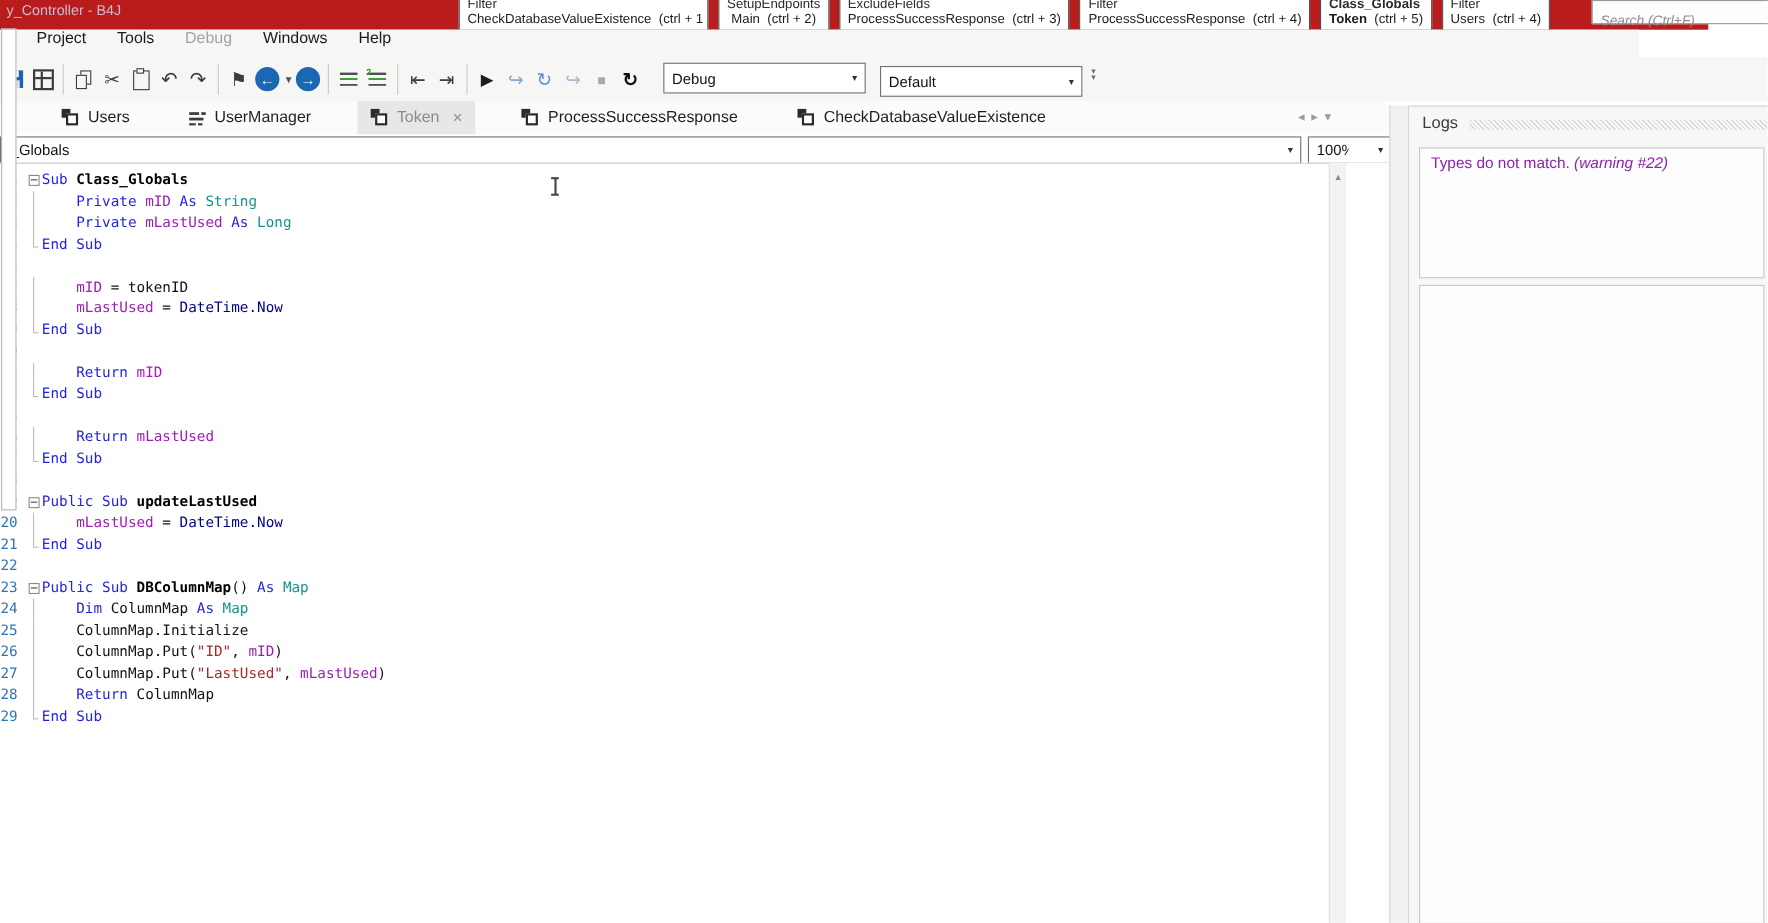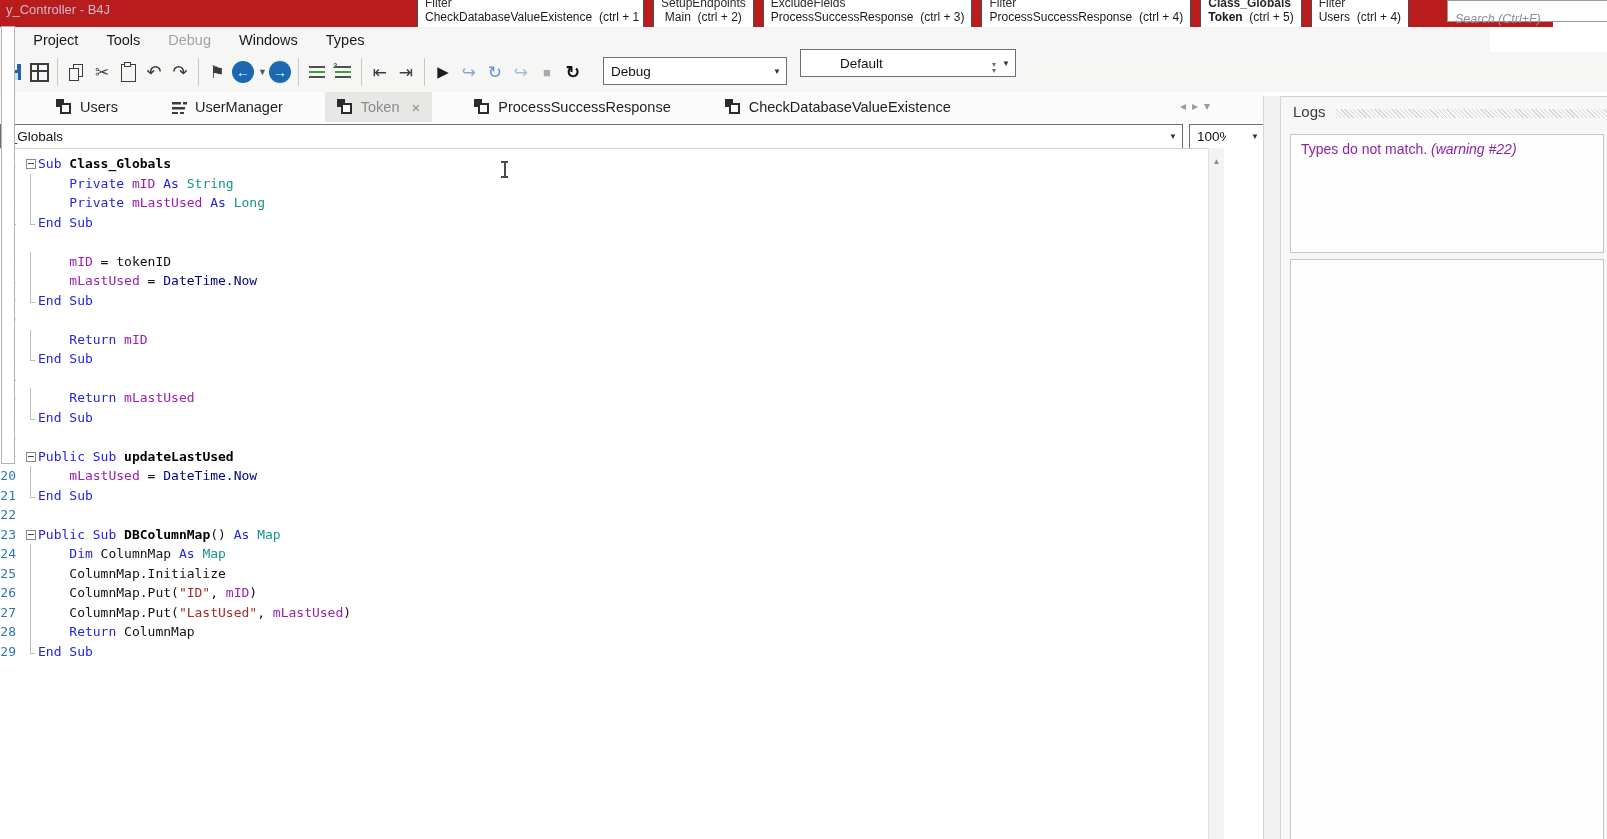--- a/index.html
+++ b/index.html
@@ -14,21 +14,21 @@
   .qtab:first-child{max-width:211px;overflow:hidden;}
   .qt1{font-size:12px;line-height:13px;color:#2b2b2b;}
   .qt2{font-size:12px;line-height:14px;color:#1a1a1a;white-space:pre;text-align:center;}
   .qtab.bold .qt1,.qtab.bold .t{font-weight:bold;}
   #searchbox{position:absolute;left:1447px;top:0px;width:152px;height:20px;background:#fdfdfd;
     border:1px solid #9a9a9a;display:flex;align-items:center;padding:0 7px;}
   #searchbox span{font-size:12.5px;font-style:italic;color:#8d8d8d;margin-top:16px;}
 
   
   #menubar{position:absolute;left:0;top:27px;width:1490px;height:25px;background:#f7f6f6;
-    display:flex;align-items:center;}
+    display:flex;}
   .mitem{font-size:14.5px;color:#1a1a1a;padding:0 14px;}
   .mitem:first-child{padding:0 10px 0 2px;}
   .mitem.dis{color:#a3a3a3;}
 
   
   #toolbar{position:absolute;left:0;top:52px;width:1607px;height:40px;background:#f6f6f5;
     display:flex;align-items:center;}
   .tsep{width:1px;height:28px;background:#c9c9c9;margin:0 5px;}
   .tbtn{min-width:26px;height:28px;display:flex;align-items:center;justify-content:center;
     font-size:17px;color:#3c3c3c;}
@@ -59,21 +59,21 @@
   .ic-cmt2::after{content:"2";position:absolute;left:-2px;top:-5px;font:bold 8px "Liberation Sans",sans-serif;color:#2e7d32;}
   .blue1{color:#86a8d0;}.blue2{color:#5e8fd0;}.blue3{color:#a8bad0;}
   .graystop{color:#a9a9a9;font-size:13px;}
   .runplay{color:#1c1c1c;font-size:15px;}
   .restart{color:#111;font-weight:bold;}
   .undo{font-size:18px;}
   .combo{position:absolute;background:#fff;border:1px solid #707070;display:flex;align-items:center;}
   .combo .val{flex:1;padding:0 7px;font-size:13.5px;color:#111;white-space:nowrap;overflow:hidden;}
   .combo .arr{width:18px;text-align:center;color:#333;font-size:8px;}
   #combo-debug{left:603px;top:57px;width:182px;height:26px;}
-  #combo-default{left:800px;top:49px;width:182px;height:26px;padding-left:32px;}
+  #combo-default{left:800px;top:60px;width:182px;height:26px;}
   #tb-overflow{position:absolute;left:992px;top:62px;display:flex;flex-direction:column;align-items:center;
     color:#6e6e6e;font-size:8px;line-height:6px;}
 
   
   #tabbar{position:absolute;left:0;top:92px;width:1263px;height:30px;background:#fbfbfb;
     display:flex;align-items:stretch;}
   .tab{display:flex;align-items:center;gap:8px;padding:0 12px;font-size:14.5px;color:#1f1f1f;white-space:nowrap;}
   .tab.active{background:#e7e7e6;color:#8a8a8a;}
   .tab .close{color:#8a8a8a;font-size:15px;margin-left:4px;}
   .tab-partial{display:flex;align-items:center;padding:0 4px 0 2px;font-size:14.5px;color:#1f1f1f;}
@@ -173,21 +173,21 @@
       <span>Search (Ctrl+F)</span>
     </div>
   </div>
 
   <div id="menubar">
       <span class="mitem">it</span>
       <span class="mitem">Project</span>
       <span class="mitem">Tools</span>
       <span class="mitem dis">Debug</span>
       <span class="mitem">Windows</span>
-      <span class="mitem">Types</span>
+      <span class="mitem">Help</span>
     </div>
 
   <div id="toolbar">
     <span class="tbtn">
         <i class="ic-save"></i>
       </span>
     <span class="tbtn">
         <i class="ic-pkg"></i>
       </span>
     <span class="tsep"></span>

